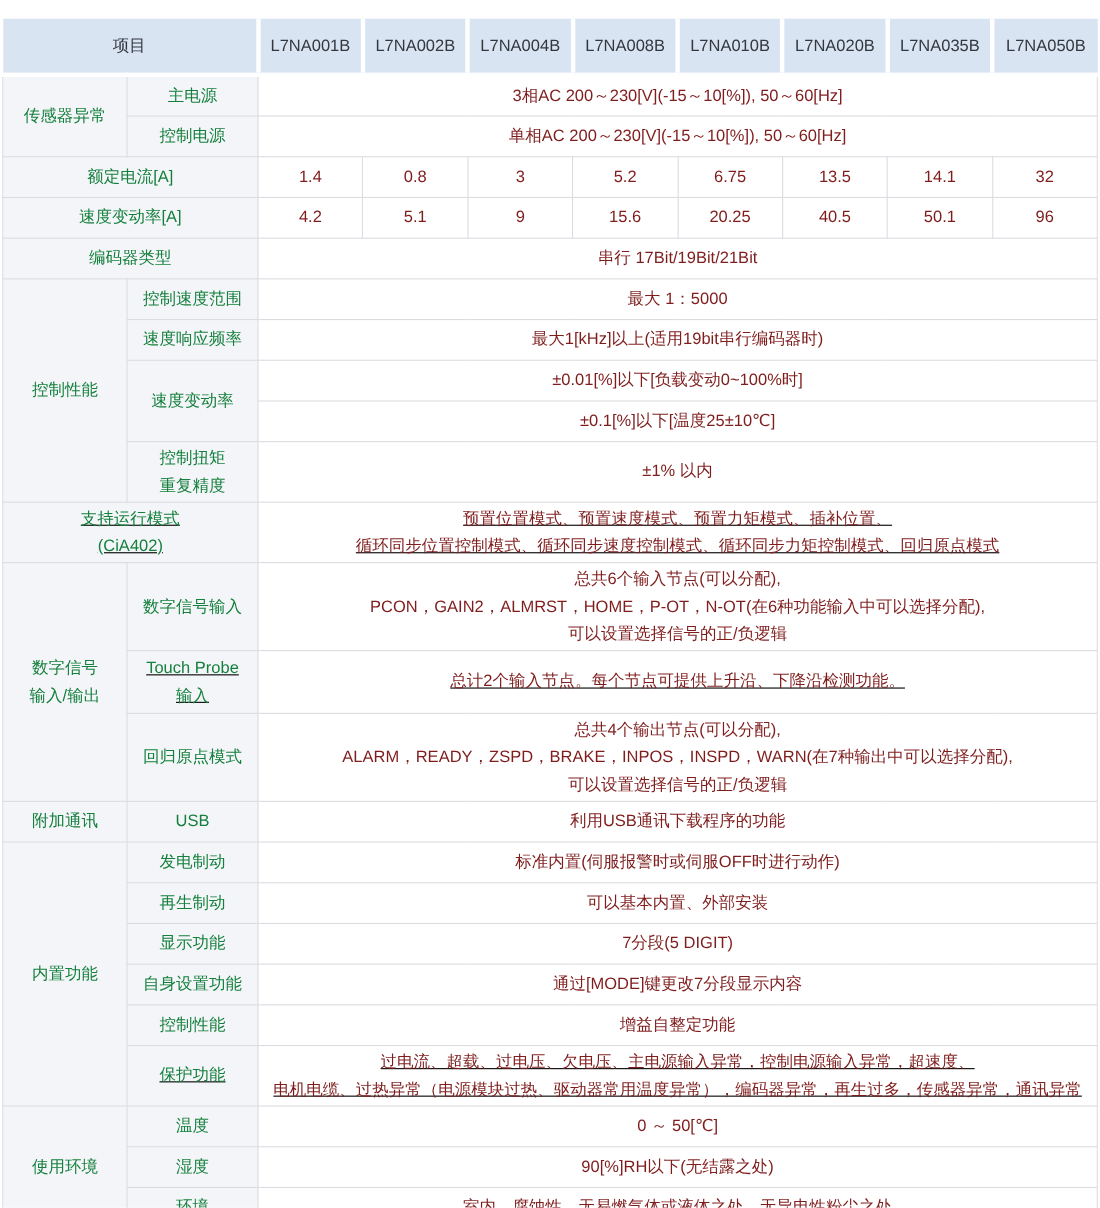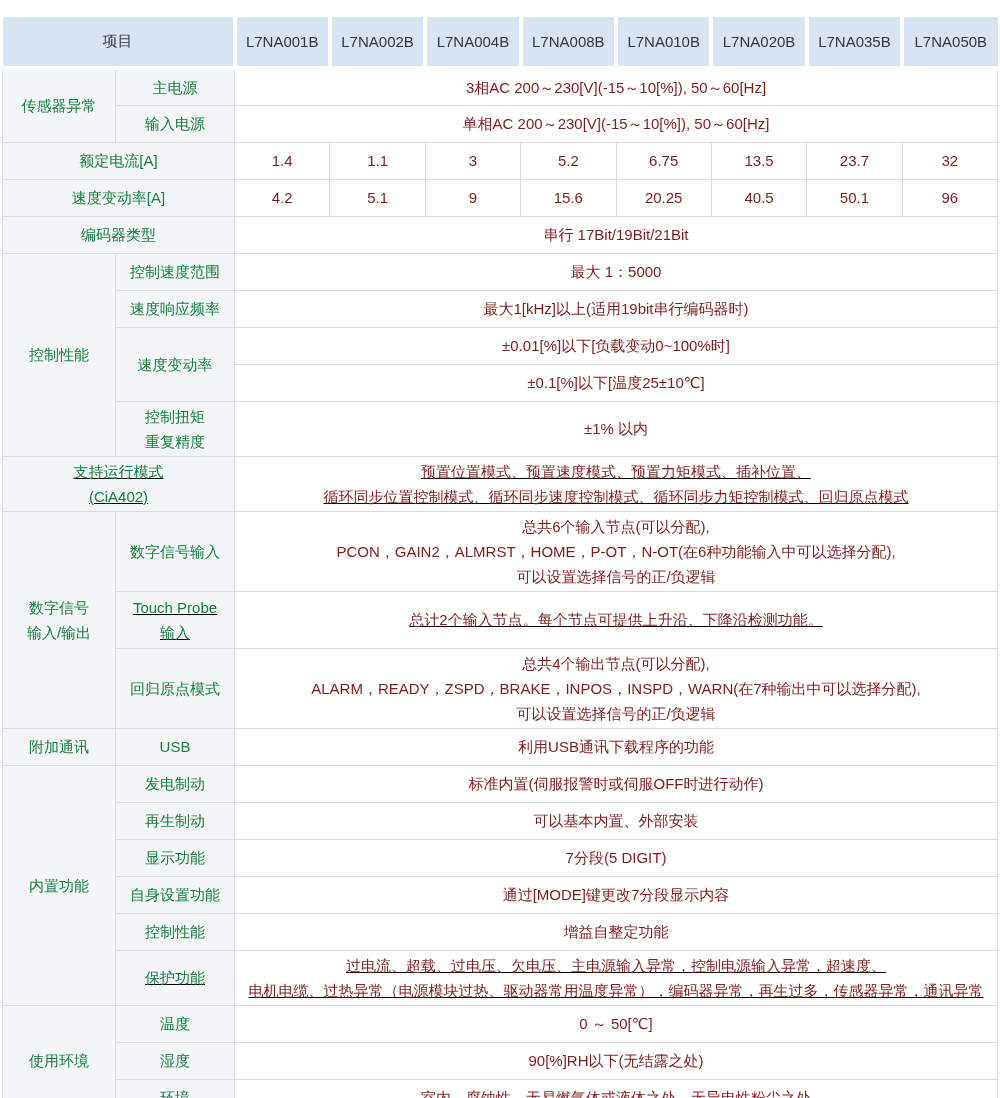--- a/index.html
+++ b/index.html
@@ -90,33 +90,33 @@
       <th>L7NA035B</th>
       <th>L7NA050B</th>
     </tr>
 
     <tr class="rh36">
       <td class="lbl" rowspan="2">传感器异常</td>
       <td class="lbl">主电源</td>
       <td class="val" colspan="8">3相AC 200～230[V](-15～10[%]), 50～60[Hz]</td>
     </tr>
     <tr class="rh36">
-      <td class="lbl">输入电源</td>
+      <td class="lbl">控制电源</td>
       <td class="val" colspan="8">单相AC 200～230[V](-15～10[%]), 50～60[Hz]</td>
     </tr>
 
     <tr class="rh36">
       <td class="lbl" colspan="2">额定电流[A]</td>
       <td class="val">1.4</td>
-      <td class="val">1.1</td>
+      <td class="val">0.8</td>
       <td class="val">3</td>
       <td class="val">5.2</td>
       <td class="val">6.75</td>
       <td class="val">13.5</td>
-      <td class="val">23.7</td>
+      <td class="val">14.1</td>
       <td class="val">32</td>
     </tr>
 
     <tr class="rh36">
       <td class="lbl" colspan="2">速度变动率[A]</td>
       <td class="val">4.2</td>
       <td class="val">5.1</td>
       <td class="val">9</td>
       <td class="val">15.6</td>
       <td class="val">20.25</td>

